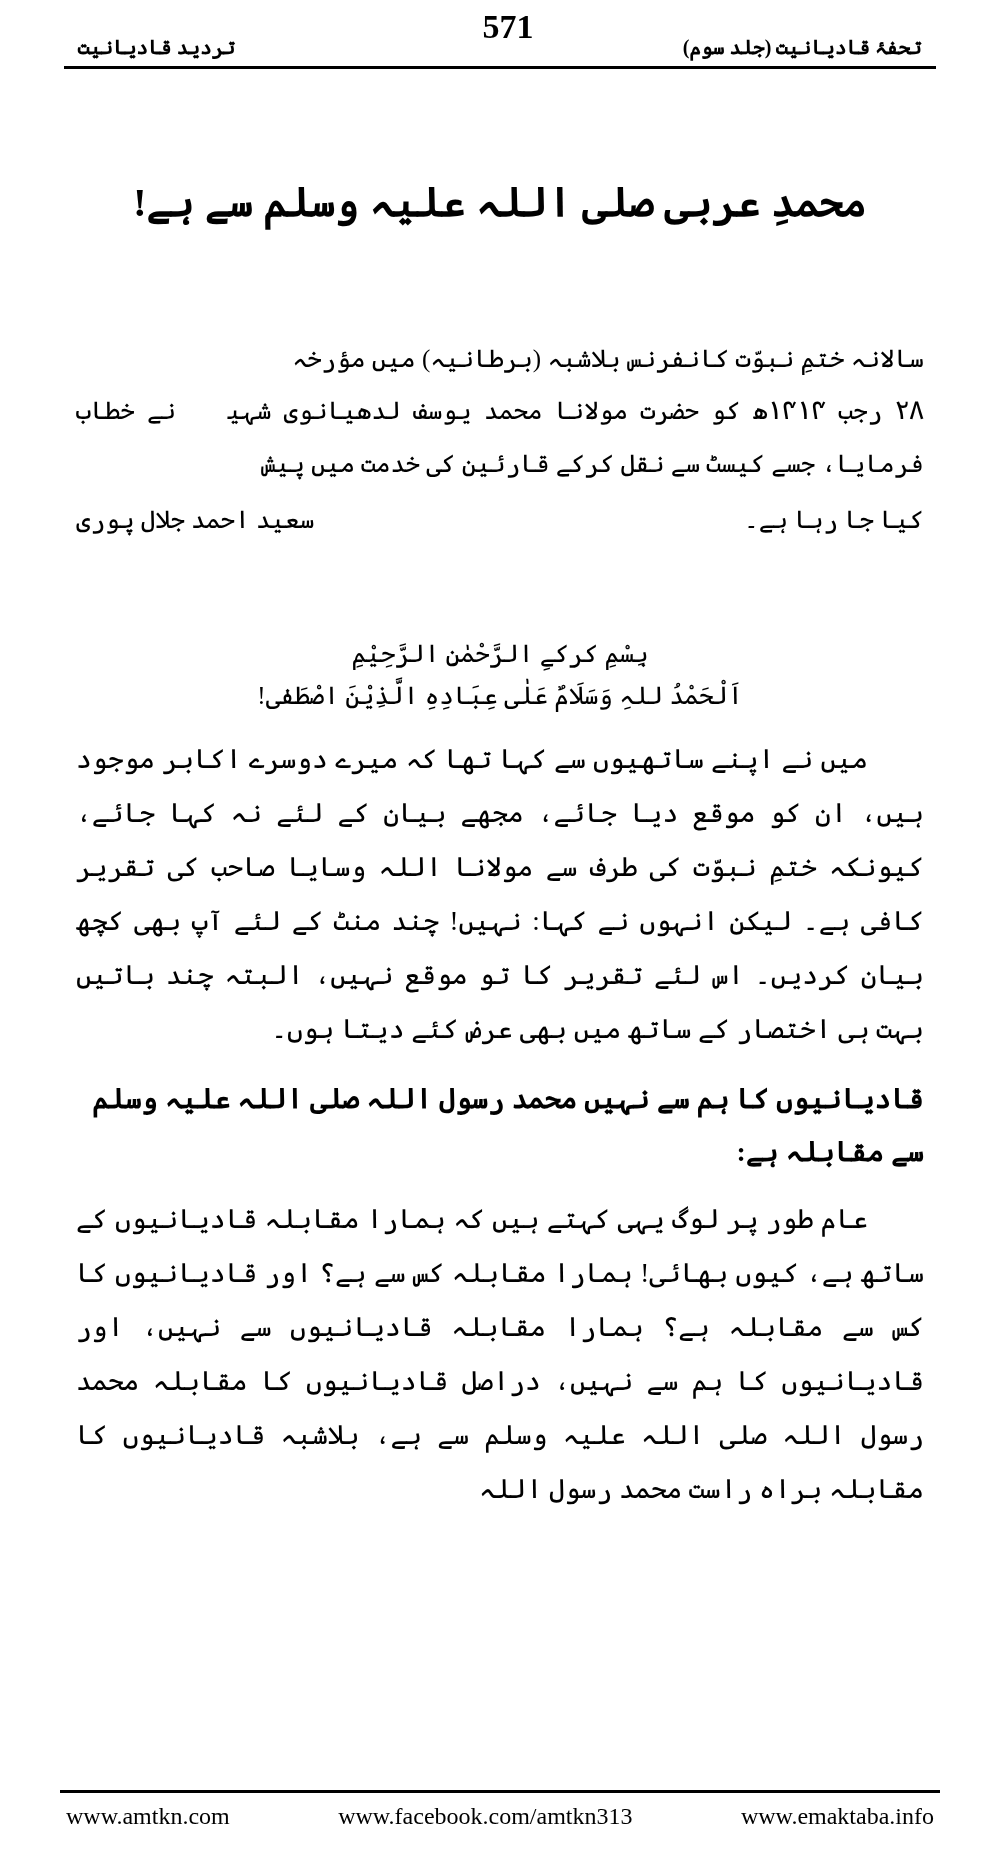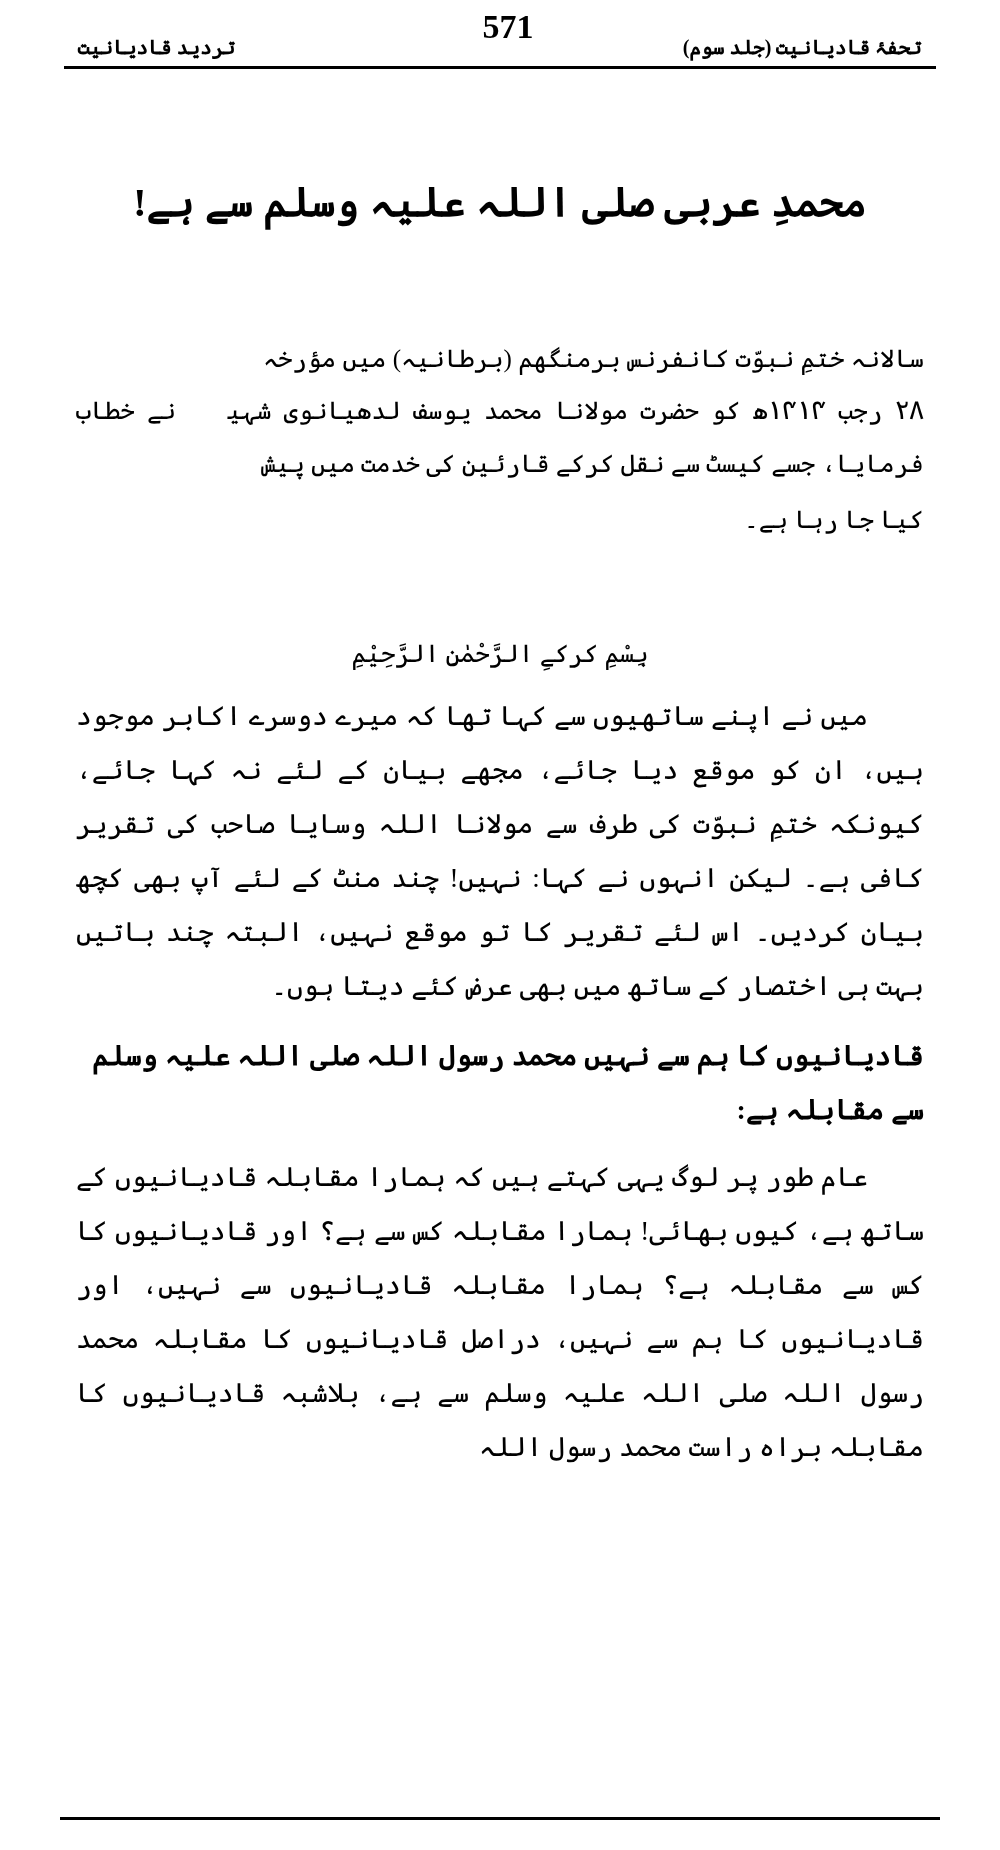--- a/index.html
+++ b/index.html
@@ -163,37 +163,44 @@
   </div>
   <div class="rule"></div>
 
   <div class="body-area">
 
     <div class="title-block">
       <span class="title-line">محمدِ عربی صلی اللہ علیہ وسلم سے ہے!</span>
     </div>
 
     <div class="intro-block">
-      <span class="first-line">سالانہ ختمِ نبوّت کانفرنس برمنگھم (برطانیہ) میں مؤرخہ</span>
+      <span class="first-line">سالانہ ختمِ نبوّت کانفرنس بلاشبہ (برطانیہ) میں مؤرخہ</span>
       <span>۲۸ رجب ۱۴۱۴ھ کو حضرت مولانا محمد یوسف لدھیانوی شہیدؒ نے</span>
       <span>خطاب فرمایا، جسے کیسٹ سے نقل کرکے قارئین کی خدمت میں پیش</span>
       <div class="sig-row">
         <span class="left-part">کیا جا رہا ہے۔</span>
+        <span class="right-part">سعید احمد جلال پوری</span>
       </div>
     </div>
 
     <div class="basmala-block">
       <span class="basmala">بِسْمِ کرکےِ الرَّحْمٰنِ الرَّحِیْمِ</span>
+      <span class="hamd">اَلْحَمْدُ للہِ وَسَلَامٌ عَلٰی عِبَادِہِ الَّذِیْنَ اصْطَفٰی!</span>
     </div>
 
     <div class="para indent">میں نے اپنے ساتھیوں سے کہا تھا کہ میرے دوسرے اکابر موجود ہیں، ان کو موقع دیا جائے، مجھے بیان کے لئے نہ کہا جائے، کیونکہ ختمِ نبوّت کی طرف سے مولانا اللہ وسایا صاحب کی تقریر کافی ہے۔ لیکن انہوں نے کہا: نہیں! چند منٹ کے لئے آپ بھی کچھ بیان کردیں۔ اس لئے تقریر کا تو موقع نہیں، البتہ چند باتیں بہت ہی اختصار کے ساتھ میں بھی عرض کئے دیتا ہوں۔</div>
 
     <div class="subheading">قادیانیوں کا ہم سے نہیں محمد رسول اللہ صلی اللہ علیہ وسلم سے مقابلہ ہے:</div>
 
     <div class="para indent">عام طور پر لوگ یہی کہتے ہیں کہ ہمارا مقابلہ قادیانیوں کے ساتھ ہے، کیوں بھائی! ہمارا مقابلہ کس سے ہے؟ اور قادیانیوں کا کس سے مقابلہ ہے؟ ہمارا مقابلہ قادیانیوں سے نہیں، اور قادیانیوں کا ہم سے نہیں، دراصل قادیانیوں کا مقابلہ محمد رسول اللہ صلی اللہ علیہ وسلم سے ہے، بلاشبہ قادیانیوں کا مقابلہ براہ راست محمد رسول اللہ</div>
 
   </div>
 
   <div class="footer-wrap">
     <div class="footer-rule"></div>
+    <div class="footer-links">
+      <span>www.amtkn.com</span>
+      <span>www.facebook.com/amtkn313</span>
+      <span>www.emaktaba.info</span>
+    </div>
   </div>
 
 </div>
 
 </body></html>

